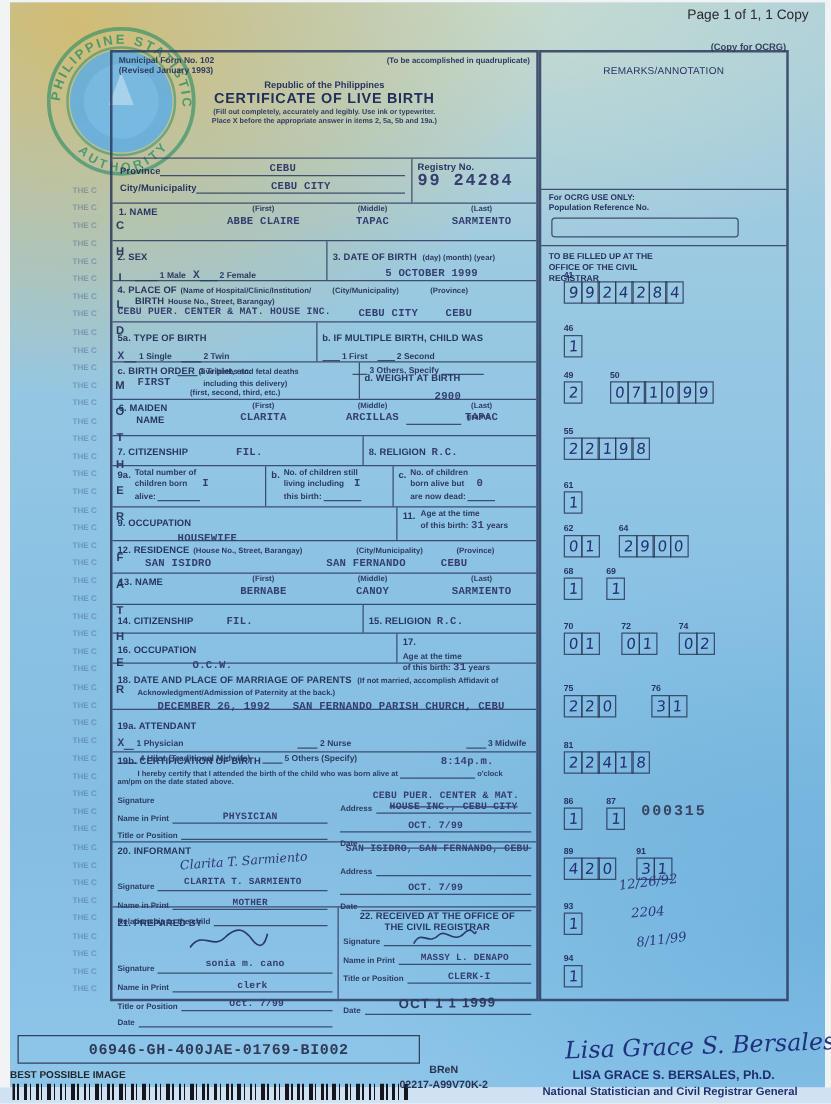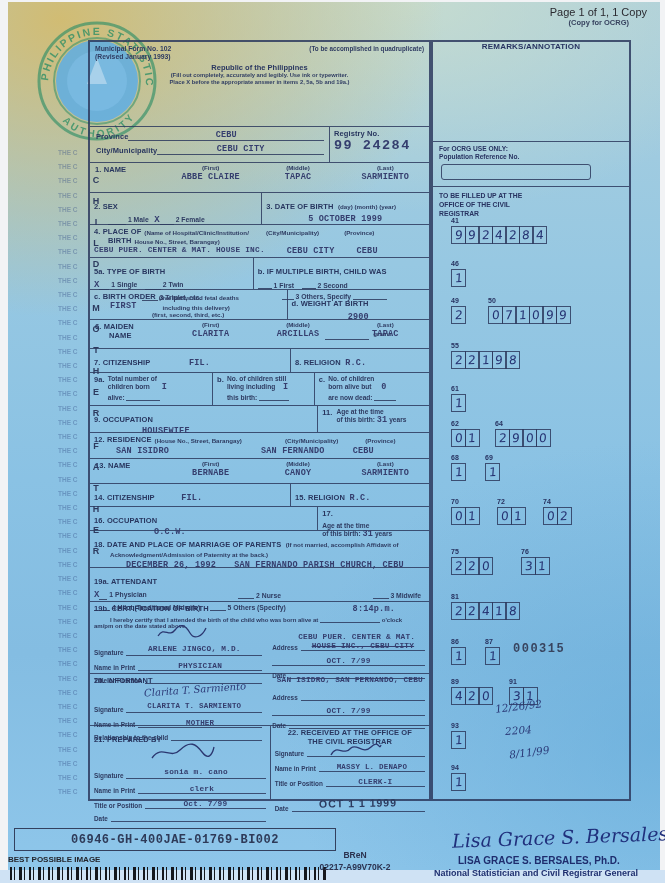--- a/index.html
+++ b/index.html
@@ -13,21 +13,21 @@
         font-family:"Liberation Sans",sans-serif;}
   .scan{position:absolute;left:8px;top:2px;right:5px;bottom:13px;
     background:
       radial-gradient(ellipse 620px 480px at 8% 2%, rgba(211,187,110,.95), rgba(211,187,110,0) 62%),
       radial-gradient(ellipse 520px 300px at 62% 0%, rgba(206,223,203,.75), rgba(206,223,203,0) 70%),
       radial-gradient(ellipse 500px 400px at 100% 85%, rgba(95,168,216,.55), rgba(95,168,216,0) 75%),
       linear-gradient(180deg,#abcfdd 0%,#97c8e2 30%,#8ac2e4 55%,#84bde2 75%,#8ec6ea 100%);}
   .bottomstrip{position:absolute;left:0;right:0;bottom:0;height:13px;background:#cfe2f4;}
 
   .pagelabel{position:absolute;top:6px;right:18px;font-size:11px;color:#2a2a30;}
-  .copylabel{position:absolute;top:18px;right:36px;font-size:7.5px;font-weight:bold;color:#37425f;}
+  .copylabel{position:absolute;top:33px;right:36px;font-size:7.5px;font-weight:bold;color:#37425f;}
 
   
   .form{position:absolute;left:88px;top:40px;width:343px;height:761px;box-sizing:border-box;
         border:2px solid var(--ink-soft);display:flex;flex-direction:column;}
   .row{position:relative;box-sizing:border-box;border-bottom:1.5px solid var(--ink-soft);}
   .row:last-child{border-bottom:none;}
   .cell{position:absolute;top:0;bottom:0;box-sizing:border-box;}
   .vdiv{border-left:1.5px solid var(--ink-soft);}
 
   .lb{font-weight:bold;font-size:7.5px;color:#28365f;letter-spacing:.1px;}
@@ -77,21 +77,21 @@
   
   .sigline{display:flex;align-items:flex-end;margin-top:6px;}
   .sigline .lab{font-size:6.4px;font-weight:bold;color:#2e3b61;flex:none;margin-right:3px;}
   .sigline .ln{flex:1;border-bottom:1px solid var(--ink-soft);text-align:center;position:relative;}
   .script{font-family:"DejaVu Serif",serif;font-style:italic;color:#2b3876;}
 
   
   .rcol{position:absolute;left:431px;top:40px;width:200px;height:761px;box-sizing:border-box;
         border:2px solid var(--ink-soft);}
   .sec1{height:100px;border-bottom:1.5px solid var(--ink-soft);box-sizing:border-box;text-align:center;}
-  .sec1 .rh{font-size:8px;font-weight:bold;color:#273260;letter-spacing:.2px;}
+  .sec1 .rh{font-size:8px;font-weight:normal;color:#273260;margin-top:10px;letter-spacing:.2px;}
   .sec2{height:45px;border-bottom:1.5px solid var(--ink-soft);box-sizing:border-box;padding:3px 6px;}
   .sec2 .t{font-size:6.6px;font-weight:bold;color:#273260;line-height:1.25;}
   .popbox{width:148px;height:14px;border:1.5px solid var(--ink-soft);border-radius:3px;margin-top:3px;margin-left:2px;}
   .sec3{padding:5px 6px 0 6px;}
   .sec3 .t{font-size:6.8px;font-weight:bold;color:#273260;line-height:1.3;width:100px;}
 
   .ocrfield{position:absolute;}
   .fnum{font-size:7px;font-weight:bold;color:#273260;margin-bottom:1px;}
   .dbox{width:15px;height:18px;border:1.5px solid var(--ink-soft);display:inline-flex;align-items:center;
         justify-content:center;margin-right:-1.5px;box-sizing:border-box;}
@@ -241,20 +241,21 @@
     <div class="row r-hdr">
       <div class="hdr-top">
         <div class="fno">
           <span>Municipal Form No. 102</span><br>
           <span>(Revised January 1993)</span>
         </div>
         <div class="quad">(To be accomplished in quadruplicate)</div>
       </div>
       <div class="hdr-c">
         <div class="rep">Republic of the Philippines</div>
+        <div class="ttl">CERTIFICATE OF LIVE BIRTH</div>
         <div class="ins">(Fill out completely, accurately and legibly. Use ink or typewriter.</div>
         <div class="ins">Place X before the appropriate answer in items 2, 5a, 5b and 19a.)</div>
       </div>
     </div>
 
     <div class="row r-prov">
       <div class="provlines">
         <div class="pl">
           <span class="lb">Province</span>
           <span class="fill tv">CEBU</span>
@@ -569,26 +570,20 @@
         <div class="sb" style="margin-left:16px;font-size:6px;">
           <span>I hereby certify that I attended the birth of the child who was born alive at</span>
           <span class="wl" style="width:60px;"></span>
           <span>o'clock</span>
         </div>
         <div class="sb" style="font-size:6px;">am/pm on the date stated above.</div>
         <div style="display:flex;gap:10px;">
           <div style="flex:1.1;">
             <div class="sigline" style="margin-top:8px;">
               <span class="lab">Signature</span>
-              <span class="ln">
-                <svg width="52" height="14" style="position:absolute;left:30px;top:-12px;">
-                    <path d="M2 11 C8 1,13 13,19 5 S30 1,34 8 S46 12,50 3" fill="none" stroke="#2b3770" stroke-width="1.3"></path>
-                  </svg>
-                <span class="tv" style="font-size:7.8px;">ARLENE JINGCO, M.D.</span>
-              </span>
             </div>
             <div class="sigline">
               <span class="lab">Name in Print</span>
               <span class="ln tv" style="font-size:7.8px;">PHYSICIAN</span>
             </div>
             <div class="sigline">
               <span class="lab">Title or Position</span>
               <span class="ln"></span>
             </div>
           </div>

